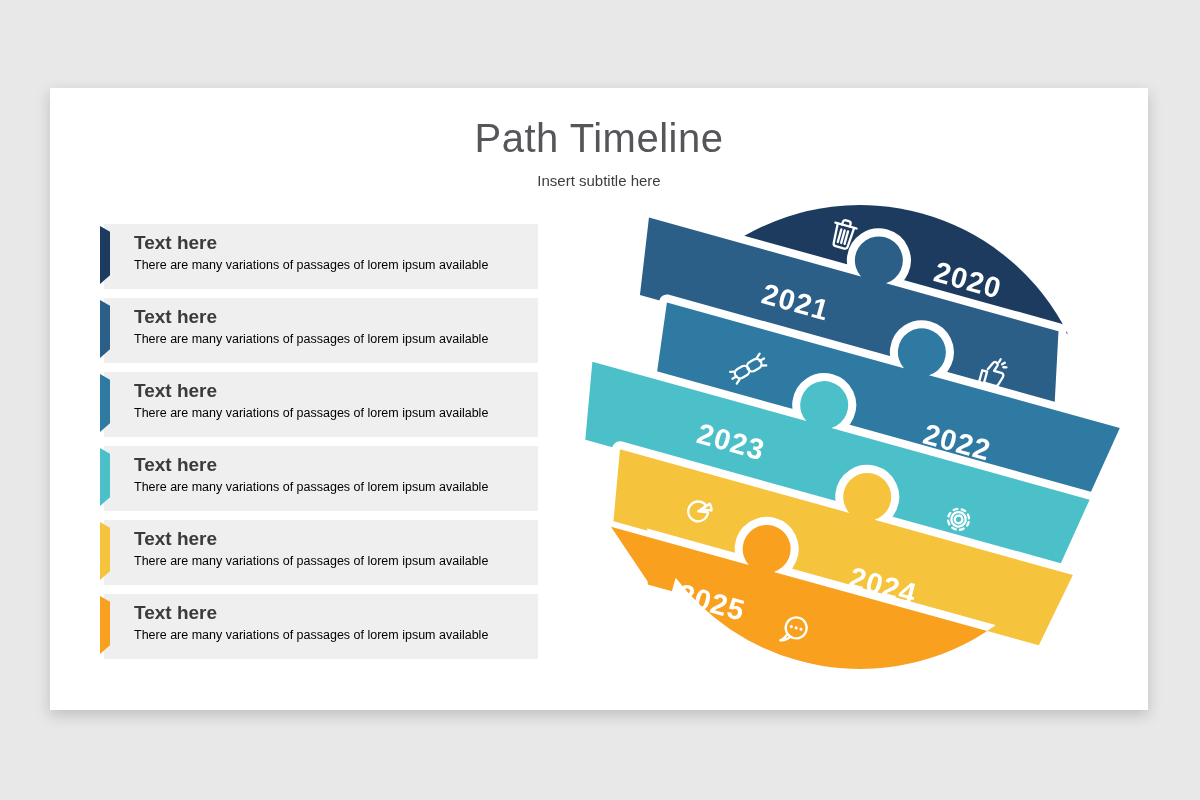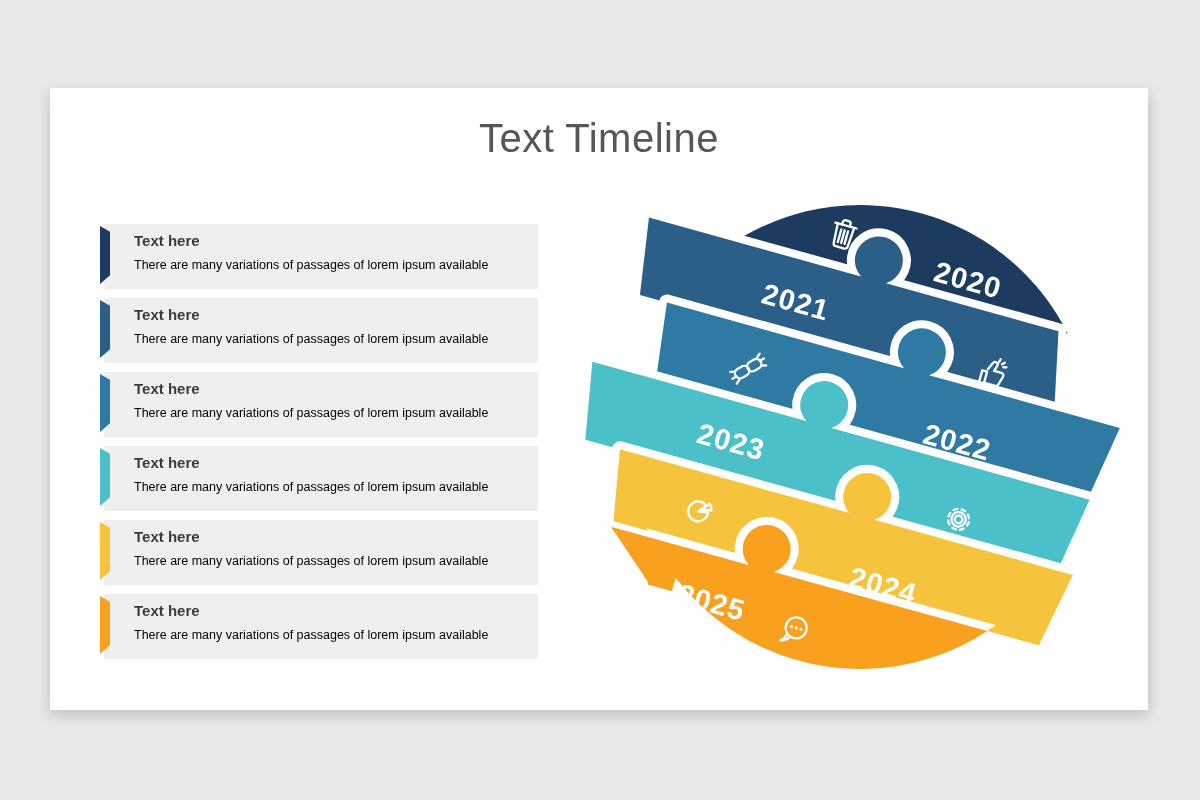--- a/index.html
+++ b/index.html
@@ -47,21 +47,21 @@
   }
   .item-accent {
     position: absolute;
     left: -4px; top: 2px;
     width: 10px; height: 58px;
     clip-path: polygon(0 0, 100% 10%, 100% 85%, 0 100%);
   }
   .item-title {
     position: absolute;
     left: 30px; top: 8px;
-    font-size: 15px;
+    font-size: 19px;
     font-weight: 700;
     color: #3b3b3b;
   }
   .item-desc {
     position: absolute;
     left: 30px; top: 34px;
     font-size: 12.5px;
     color: #000000;
   }
   .diagram-svg {
@@ -90,21 +90,22 @@
     fill: none;
     stroke-linecap: round;
     stroke-linejoin: round;
   }
 </style>
 </head>
 <body>
 
 <div class="slide">
 
-  <div class="slide-title">Text Timeline</div>
+  <div class="slide-title">Path Timeline</div>
+  <div class="slide-subtitle">Insert subtitle here</div>
 
   <div class="timeline-list">
     <div class="list-item">
       <div class="item-accent" style="background-color: rgb(29, 59, 94);"></div>
       <div class="item-title">Text here</div>
       <div class="item-desc">There are many variations of passages of lorem ipsum available</div>
     </div>
     <div class="list-item">
       <div class="item-accent" style="background-color: rgb(44, 95, 136);"></div>
       <div class="item-title">Text here</div>

